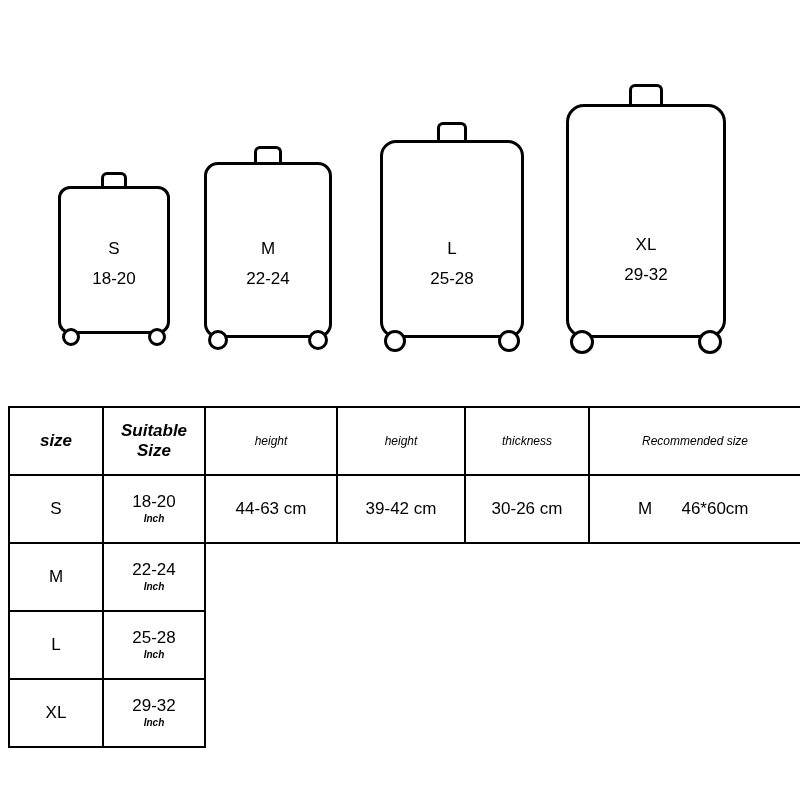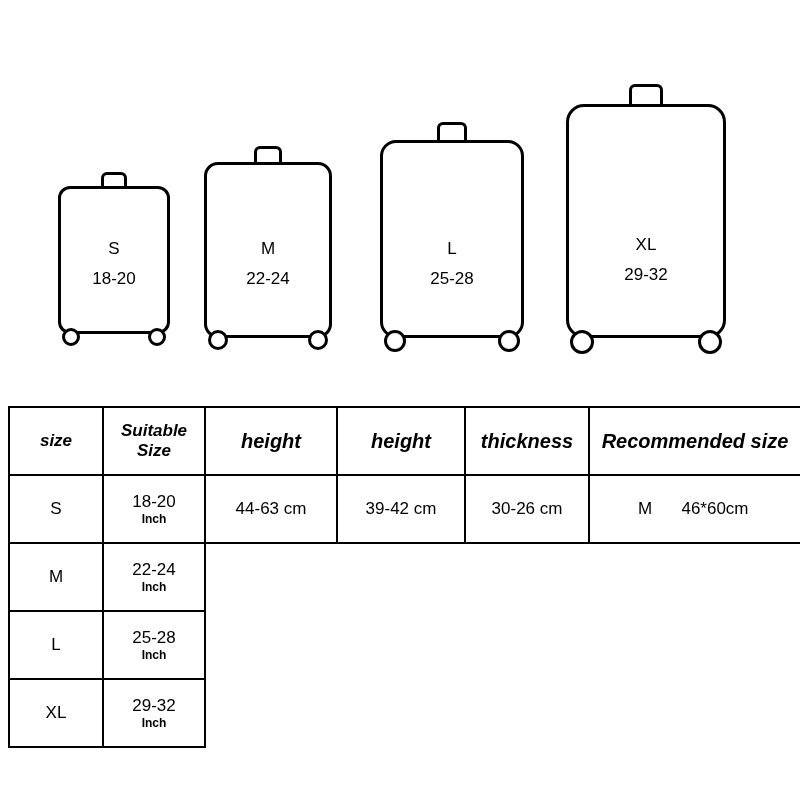--- a/index.html
+++ b/index.html
@@ -95,41 +95,42 @@
   #left-table .col-a { width: 92px; }
   #left-table .col-b { width: 100px; }
   #left-table .hdr {
     font-style: italic;
     font-weight: bold;
     font-size: 17px;
   }
   #left-table .hdr.plain { font-style: italic; font-weight: bold; }
   .inch {
     display: block;
+    font-style: italic;
     font-weight: bold;
-    font-size: 12px;
+    font-size: 10px;
     line-height: 14px;
   }
   .sz-val { display: block; line-height: 20px; }
 
   #right-table {
     position: absolute;
     left: 196px;
     top: 0;
     width: 588px;
   }
   #right-table td, #right-table th { height: 66px; }
   #right-table .c1 { width: 130px; }
   #right-table .c2 { width: 126px; }
   #right-table .c3 { width: 122px; }
   #right-table .c4 { width: 210px; }
   #right-table .hdr {
     font-style: italic;
-    font-weight: bold;
-    font-size: 20px;
+    font-weight: normal;
+    font-size: 12px;
   }
   .rec-cell {
     display: flex;
     align-items: center;
     justify-content: center;
     height: 100%;
   }
   .rec-letter {
     display: inline-block;
     width: 40px;

